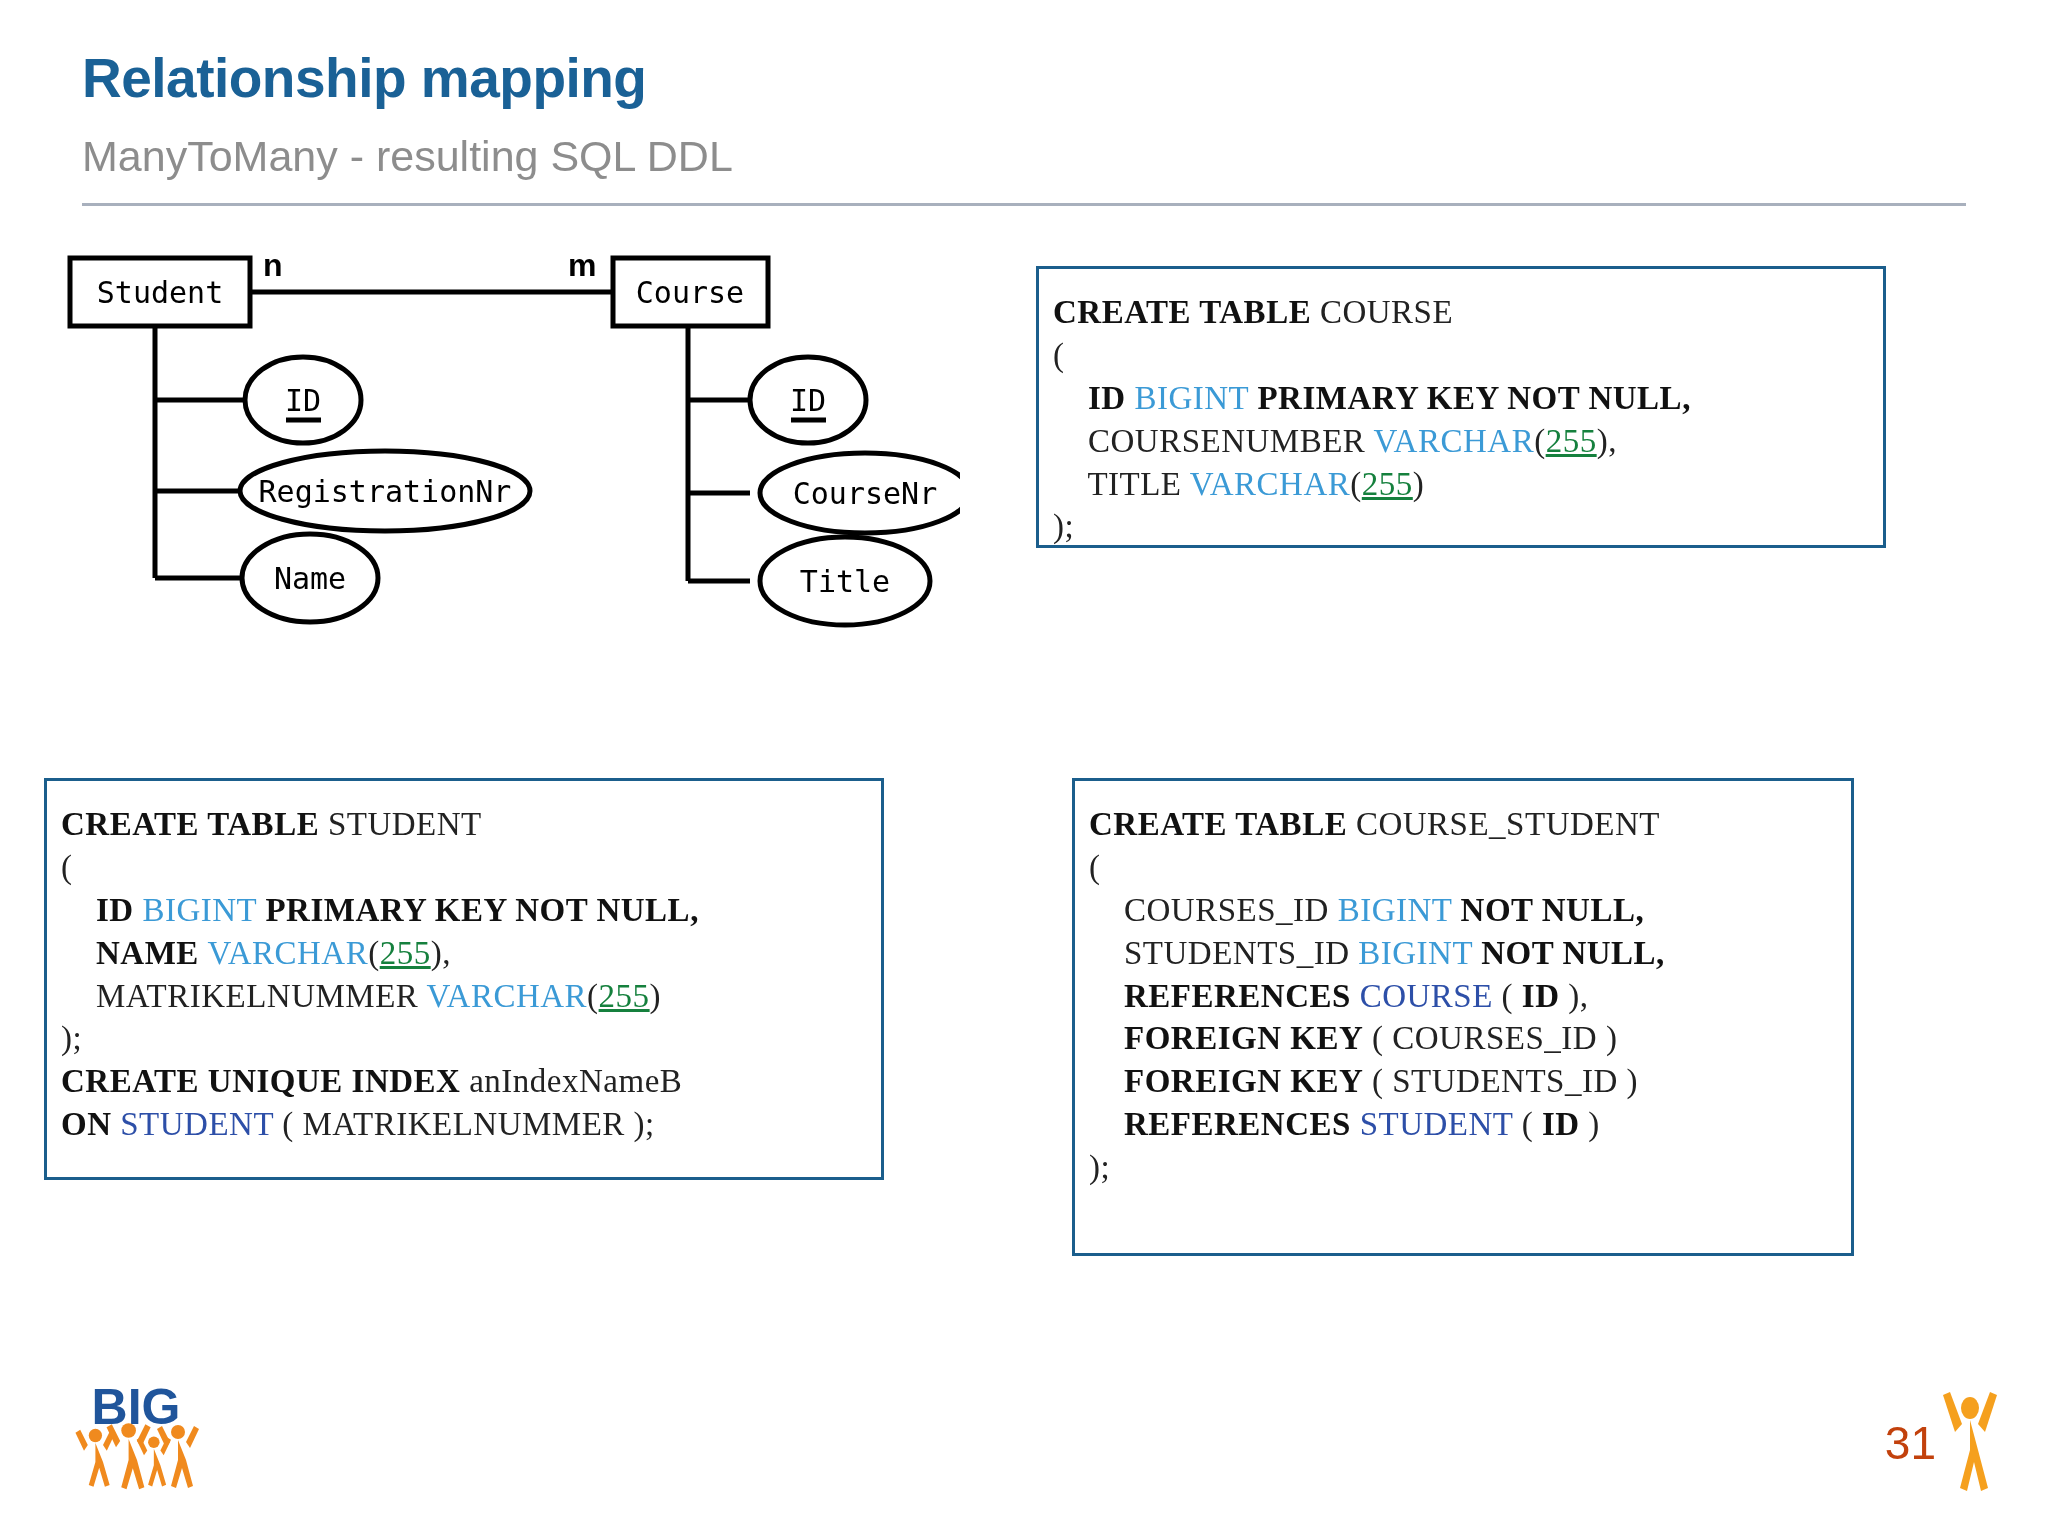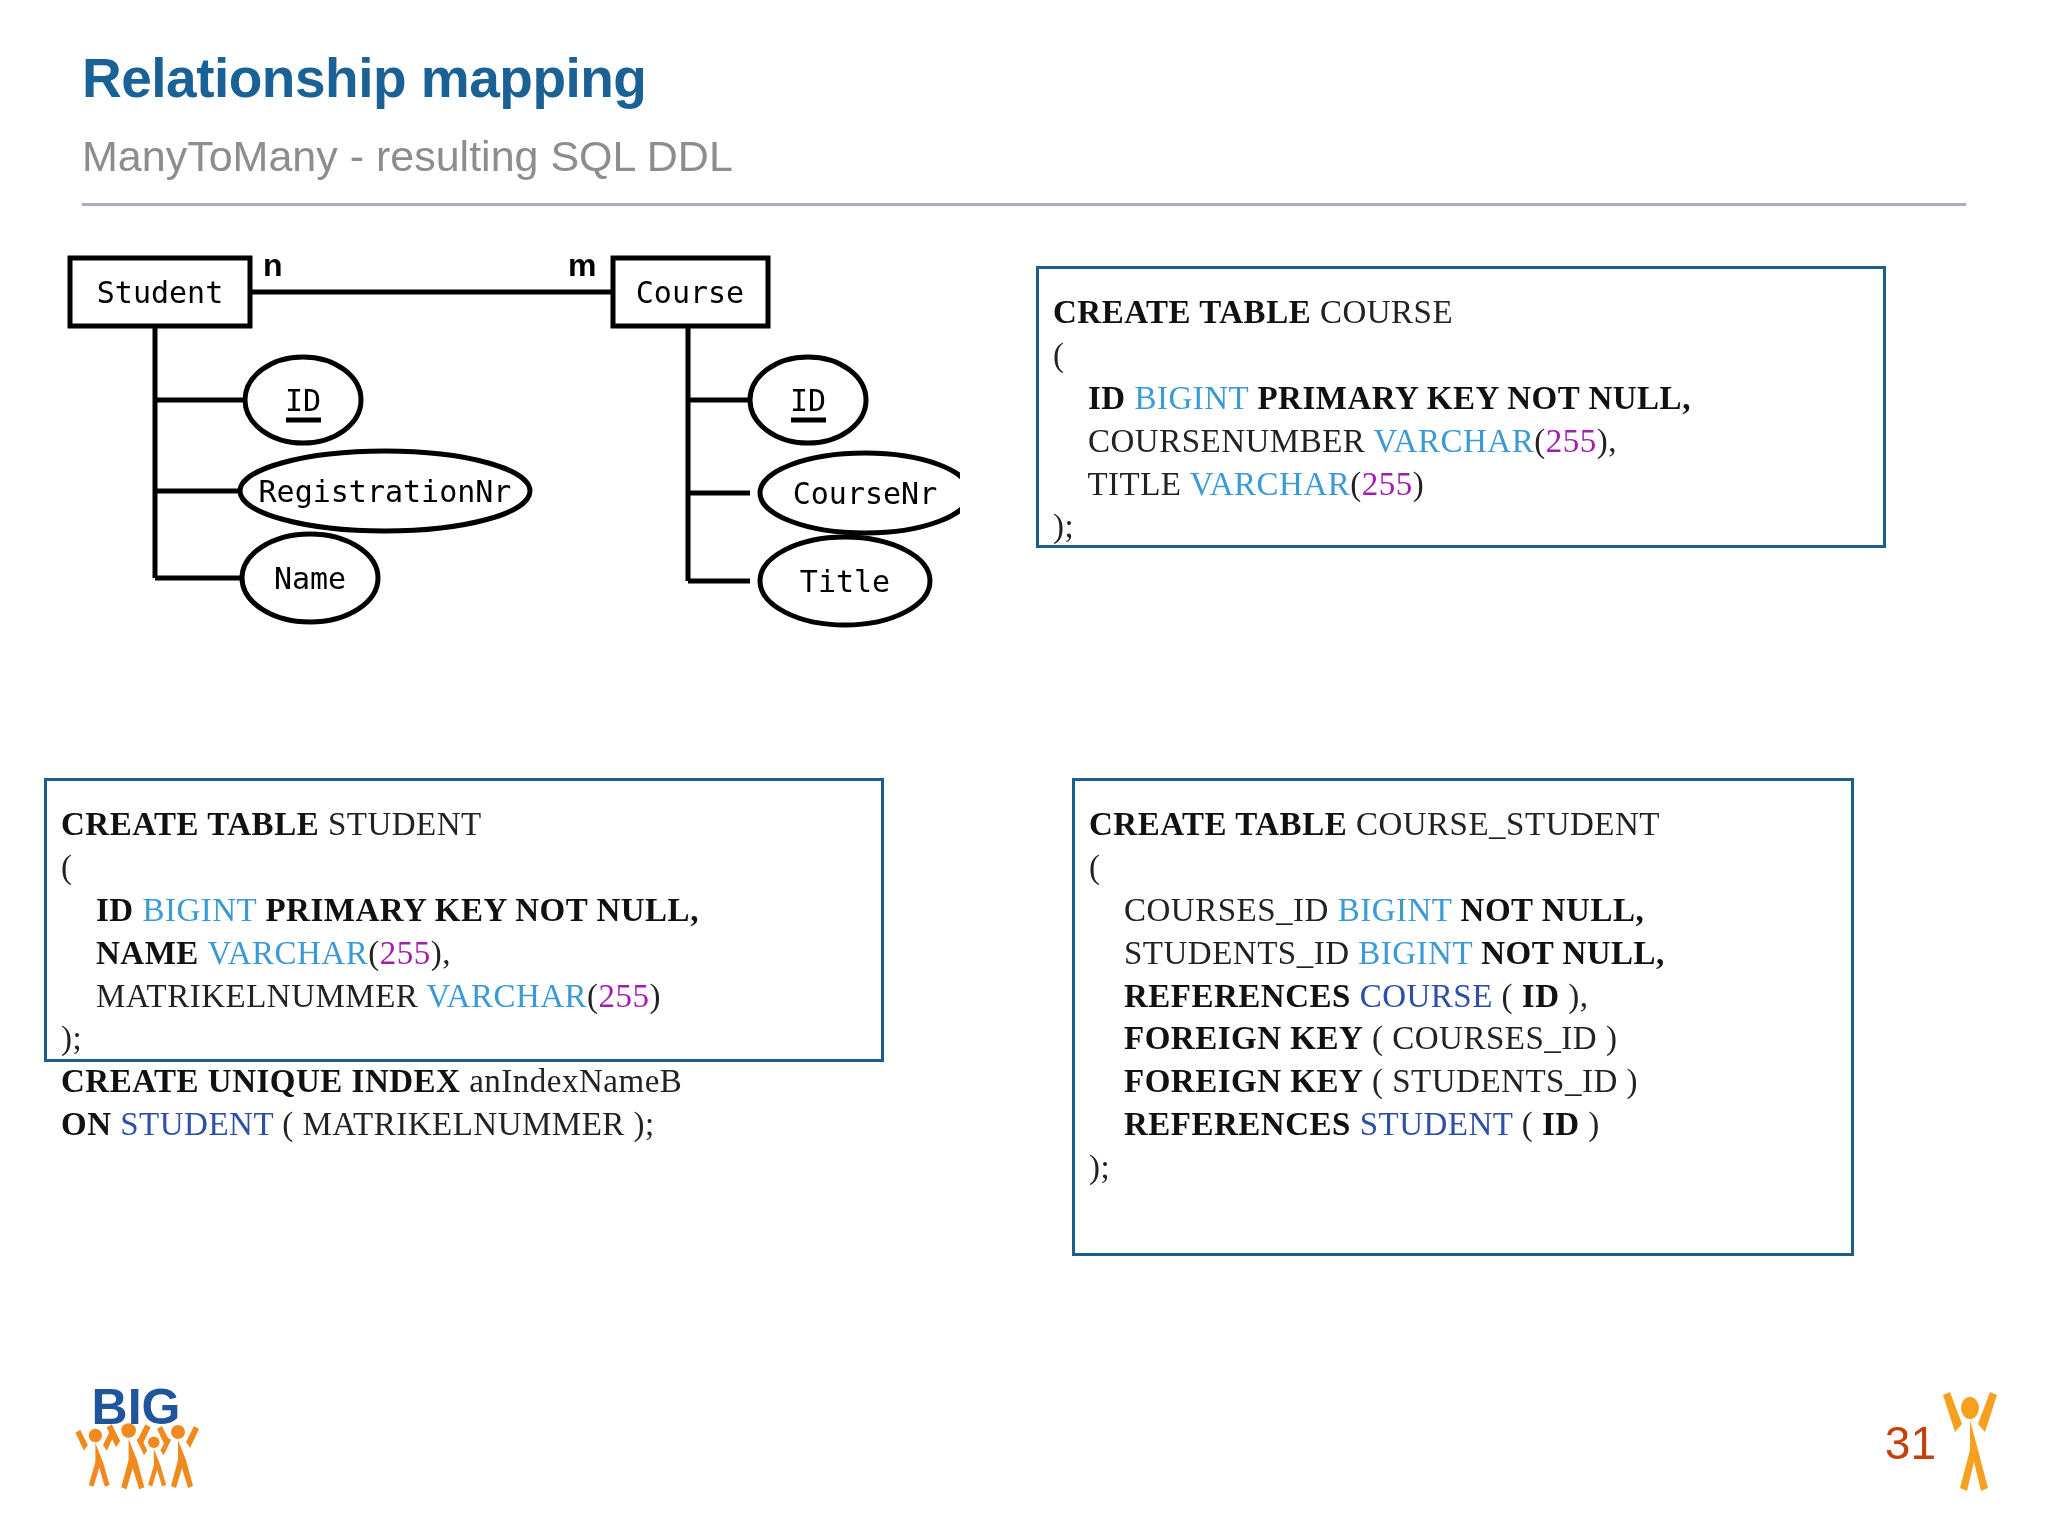--- a/index.html
+++ b/index.html
@@ -36,25 +36,25 @@
     font-family:"Liberation Serif", serif;
     padding:22px 14px 14px 14px;
   }
   .sqlbox .line{
     font-size:33px;line-height:1.30;white-space:pre;color:#111;
     letter-spacing:0.5px;
   }
   .kw{font-weight:bold;color:#111111;}
   .plain{color:#222222;}
   .type{color:#3b9ad6;}
-  .num{color:#a21caf;}
+  .num{color:#15803d;text-decoration:underline;}
   .tbl{color:#2d4fa8;}
 
   #box-course   {left:1036px;top:266px;width:850px;height:282px;}
-  #box-student  {left:44px;  top:778px;width:840px;height:284px;}
+  #box-student  {left:44px;  top:778px;width:840px;height:402px;}
   #box-coursestudent{left:1036px;top:778px;width:782px;height:478px;margin-left:36px;}
 
   
   .logo{position:absolute;left:66px;top:1378px;width:140px;height:118px;}
   .pagenum{
     position:absolute;right:112px;top:1416px;
     font-size:46px;color:#c2410c;font-family:"Liberation Sans",sans-serif;
   }
   .pagefig{position:absolute;right:48px;top:1384px;width:60px;height:110px;}
 </style>

